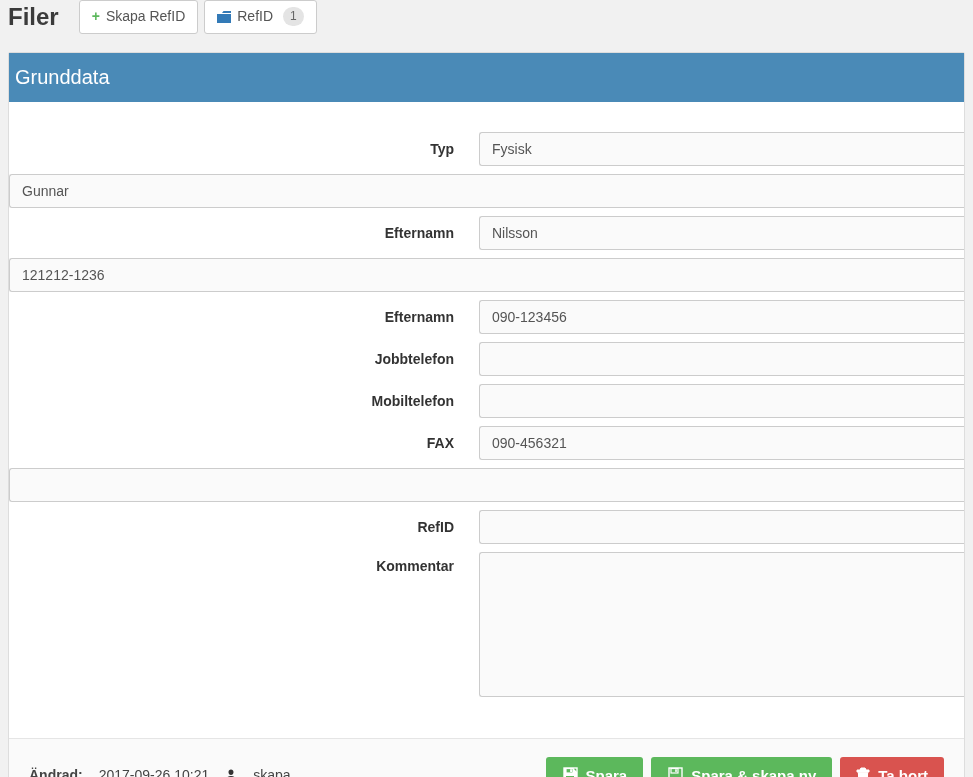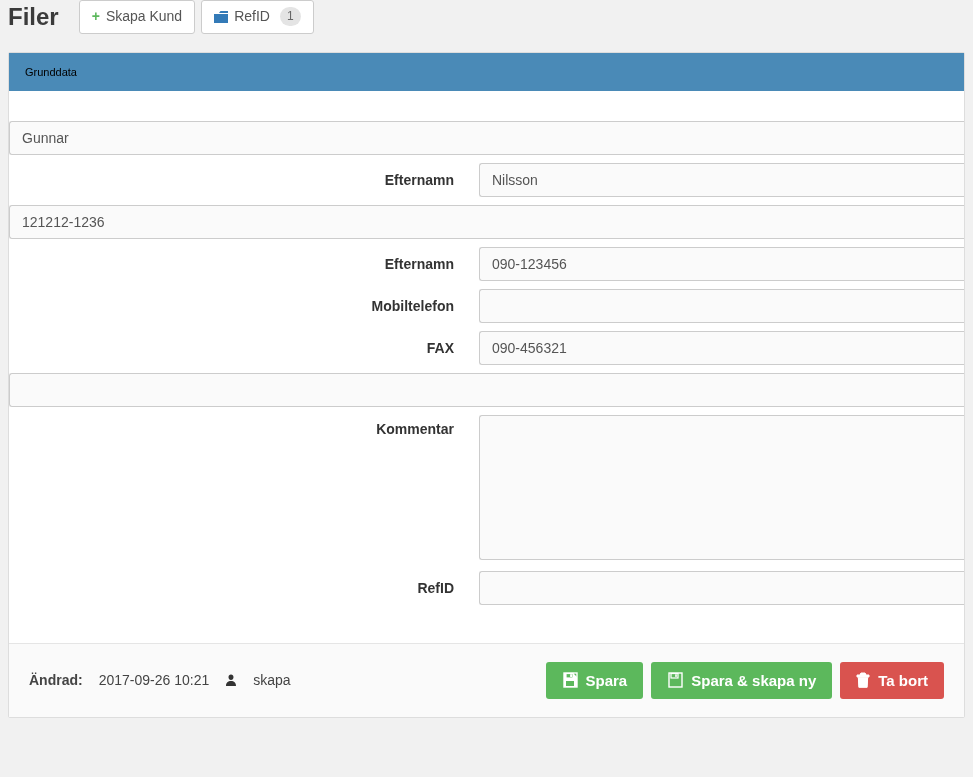--- a/index.html
+++ b/index.html
@@ -52,23 +52,23 @@
     .panel-wrap {
       padding: 8px;
     }
     .panel {
       background: #fff;
       border: 1px solid #ddd;
       border-radius: 2px;
     }
     .panel-header {
       background: #4a8ab7;
-      color: #000000;
-      padding: 13px 16px;
-      font-size: 11px;
+      color: #ffffff;
+      padding: 13px 6px;
+      font-size: 20px;
       font-weight: 500;
     }
     .panel-body {
       padding: 30px 0 30px 0;
       background: #fff;
     }
     .form-row {
       display: flex;
       align-items: center;
       margin-bottom: 8px;
@@ -135,81 +135,89 @@
     svg { display: block; }
   </style>
 </head>
 <body>
 
 <div class="header">
   <div class="page-title">Filer</div>
   <div class="btn-group">
     <button class="btn-top">
       <span class="icon-plus">+</span>
-      <span>Skapa Kund</span>
+      <span>Skapa RefID</span>
     </button>
     <button class="btn-top">
       <span class="icon-folder">
         <svg width="14" height="12" viewBox="0 0 14 12">
             <path fill="#337ab7" d="M0 2 L5 2 L6.5 0 L14 0 L14 2 L0 2 Z M0 3 L14 3 L14 12 L0 12 Z"></path>
           </svg>
       </span>
       <span>RefID</span>
       <span class="badge-count">1</span>
     </button>
   </div>
 </div>
 
 <div class="panel-wrap">
   <div class="panel">
     <div class="panel-header">Grunddata</div>
     <div class="panel-body">
 
+      <div class="form-row">
+        <div class="form-label">Typ</div>
+        <div class="form-input-wrap"><input class="form-control" value="Fysisk" style=""></div>
+      </div>
 
       <div class="form-row">
         <div class="form-input-wrap"><input class="form-control" value="Gunnar" style=""></div>
       </div>
 
       <div class="form-row">
         <div class="form-label">Efternamn</div>
         <div class="form-input-wrap"><input class="form-control" value="Nilsson" style=""></div>
       </div>
 
       <div class="form-row">
         <div class="form-input-wrap"><input class="form-control" value="121212-1236" style=""></div>
       </div>
 
       <div class="form-row">
         <div class="form-label">Efternamn</div>
         <div class="form-input-wrap"><input class="form-control" value="090-123456" style=""></div>
       </div>
 
+      <div class="form-row">
+        <div class="form-label">Jobbtelefon</div>
+        <div class="form-input-wrap"><input class="form-control" value="" style=""></div>
+      </div>
 
       <div class="form-row">
         <div class="form-label">Mobiltelefon</div>
         <div class="form-input-wrap"><input class="form-control" value="" style=""></div>
       </div>
 
       <div class="form-row">
         <div class="form-label">FAX</div>
         <div class="form-input-wrap"><input class="form-control" value="090-456321" style=""></div>
       </div>
 
       <div class="form-row">
+        <div class="form-input-wrap"><input class="form-control" value="" style=""></div>
+      </div>
+
+      <div class="form-row">
+        <div class="form-label">RefID</div>
         <div class="form-input-wrap"><input class="form-control" value="" style=""></div>
       </div>
 
       <div class="form-row form-row-textarea">
         <div class="form-label">Kommentar</div>
         <div class="form-input-wrap"><textarea class="form-textarea" style=""></textarea></div>
-      </div>
-
-      <div class="form-row">
-        <div class="form-label">RefID</div>
-        <div class="form-input-wrap"><input class="form-control" value="" style=""></div>
       </div>
 
     </div>
 
     <div class="panel-footer">
       <div class="meta">
         <span class="meta-label">Ändrad:</span>
         <span>2017-09-26 10:21</span>
         <span class="icon-user">
           <svg width="12" height="12" viewBox="0 0 12 12">

